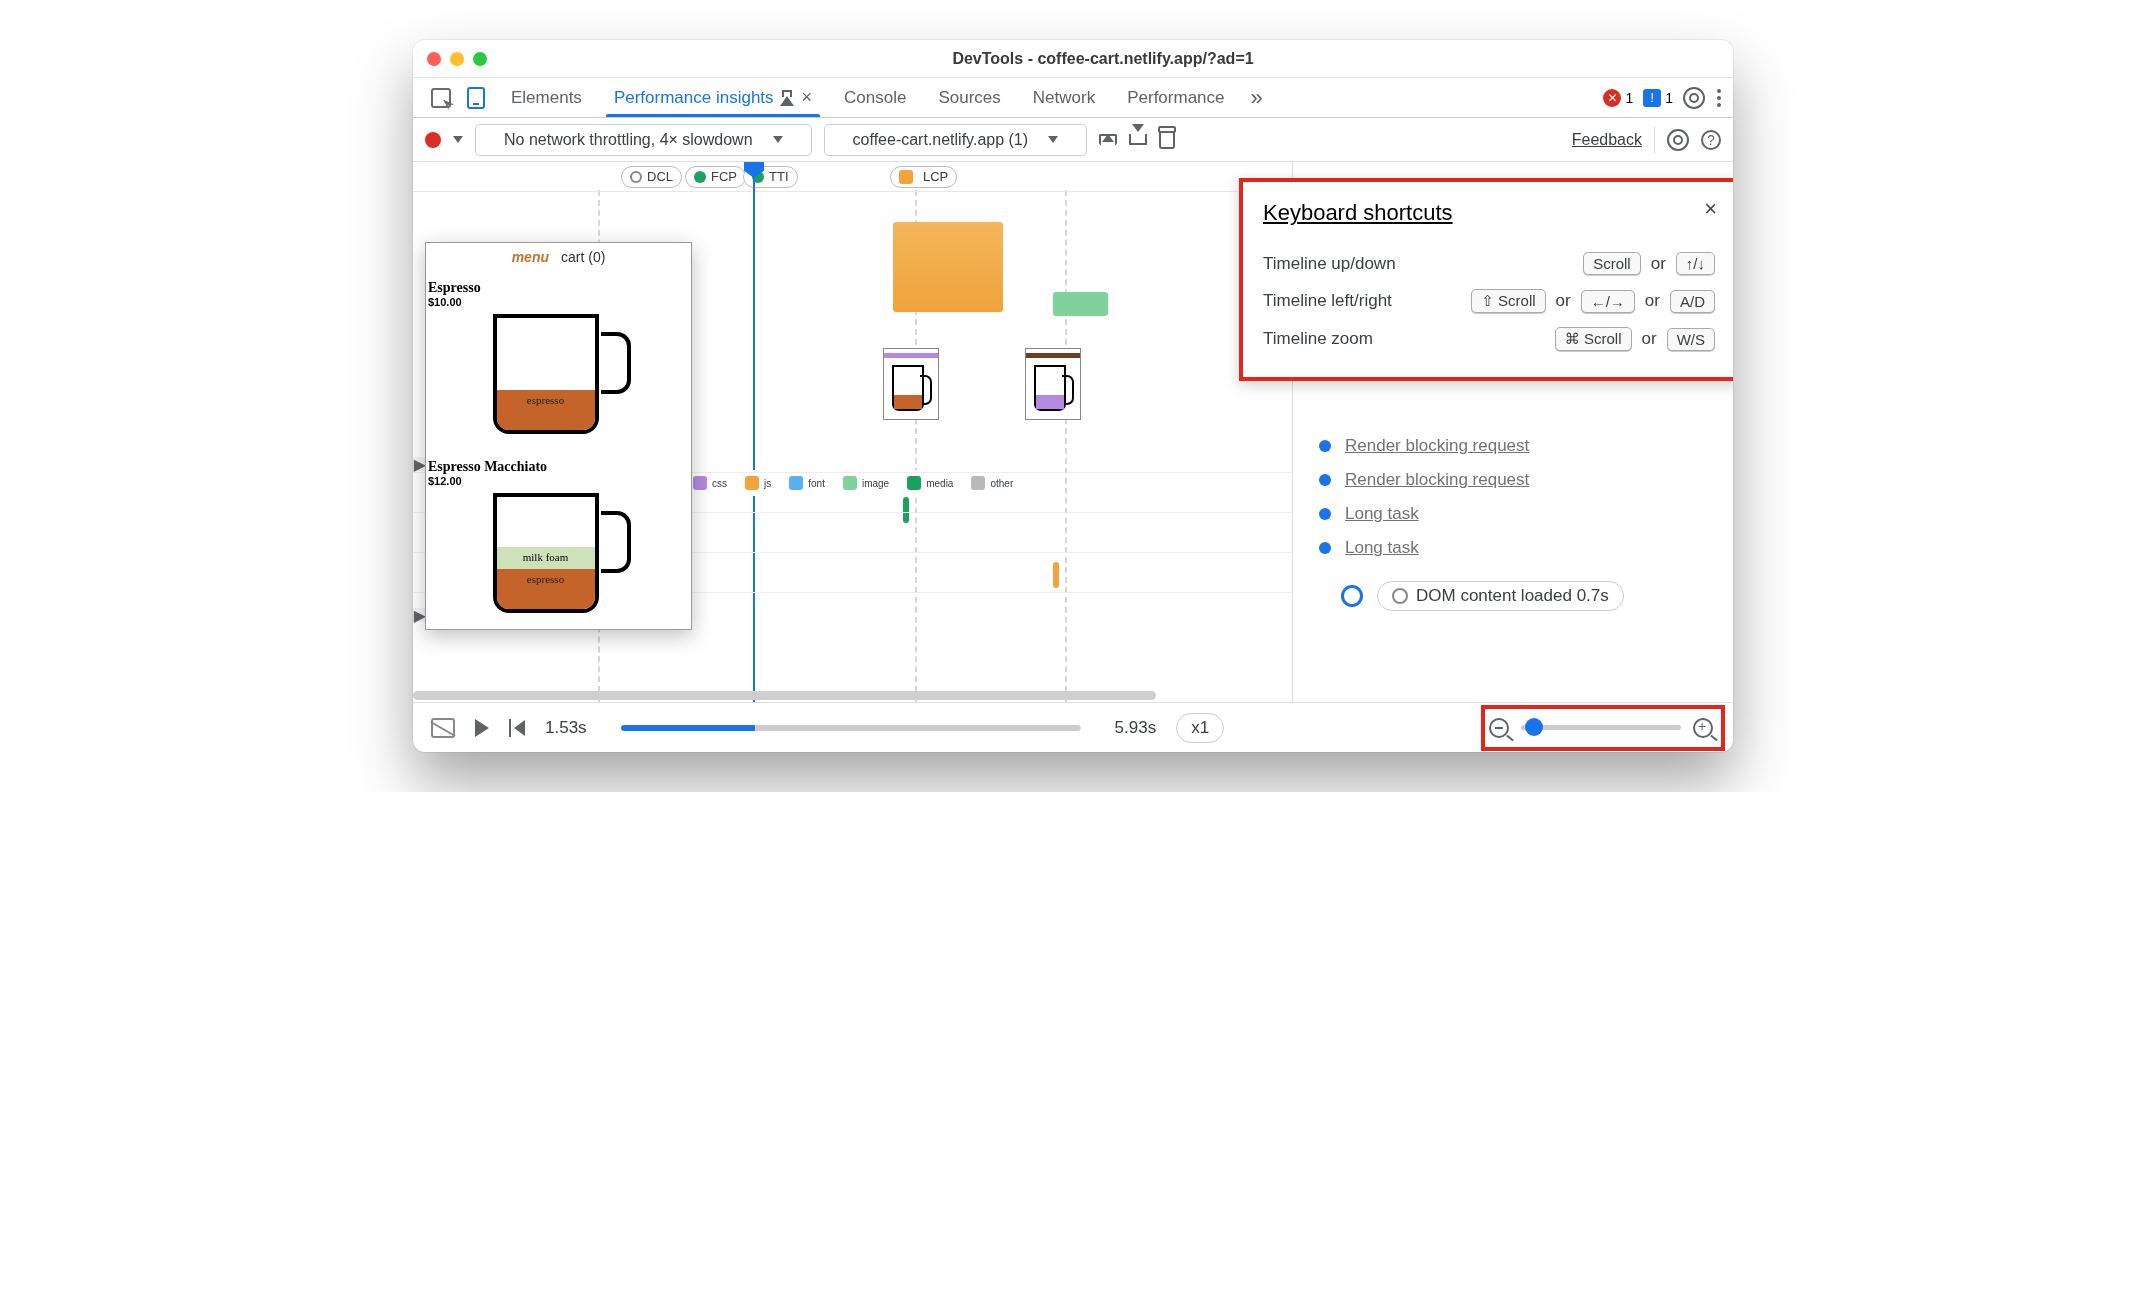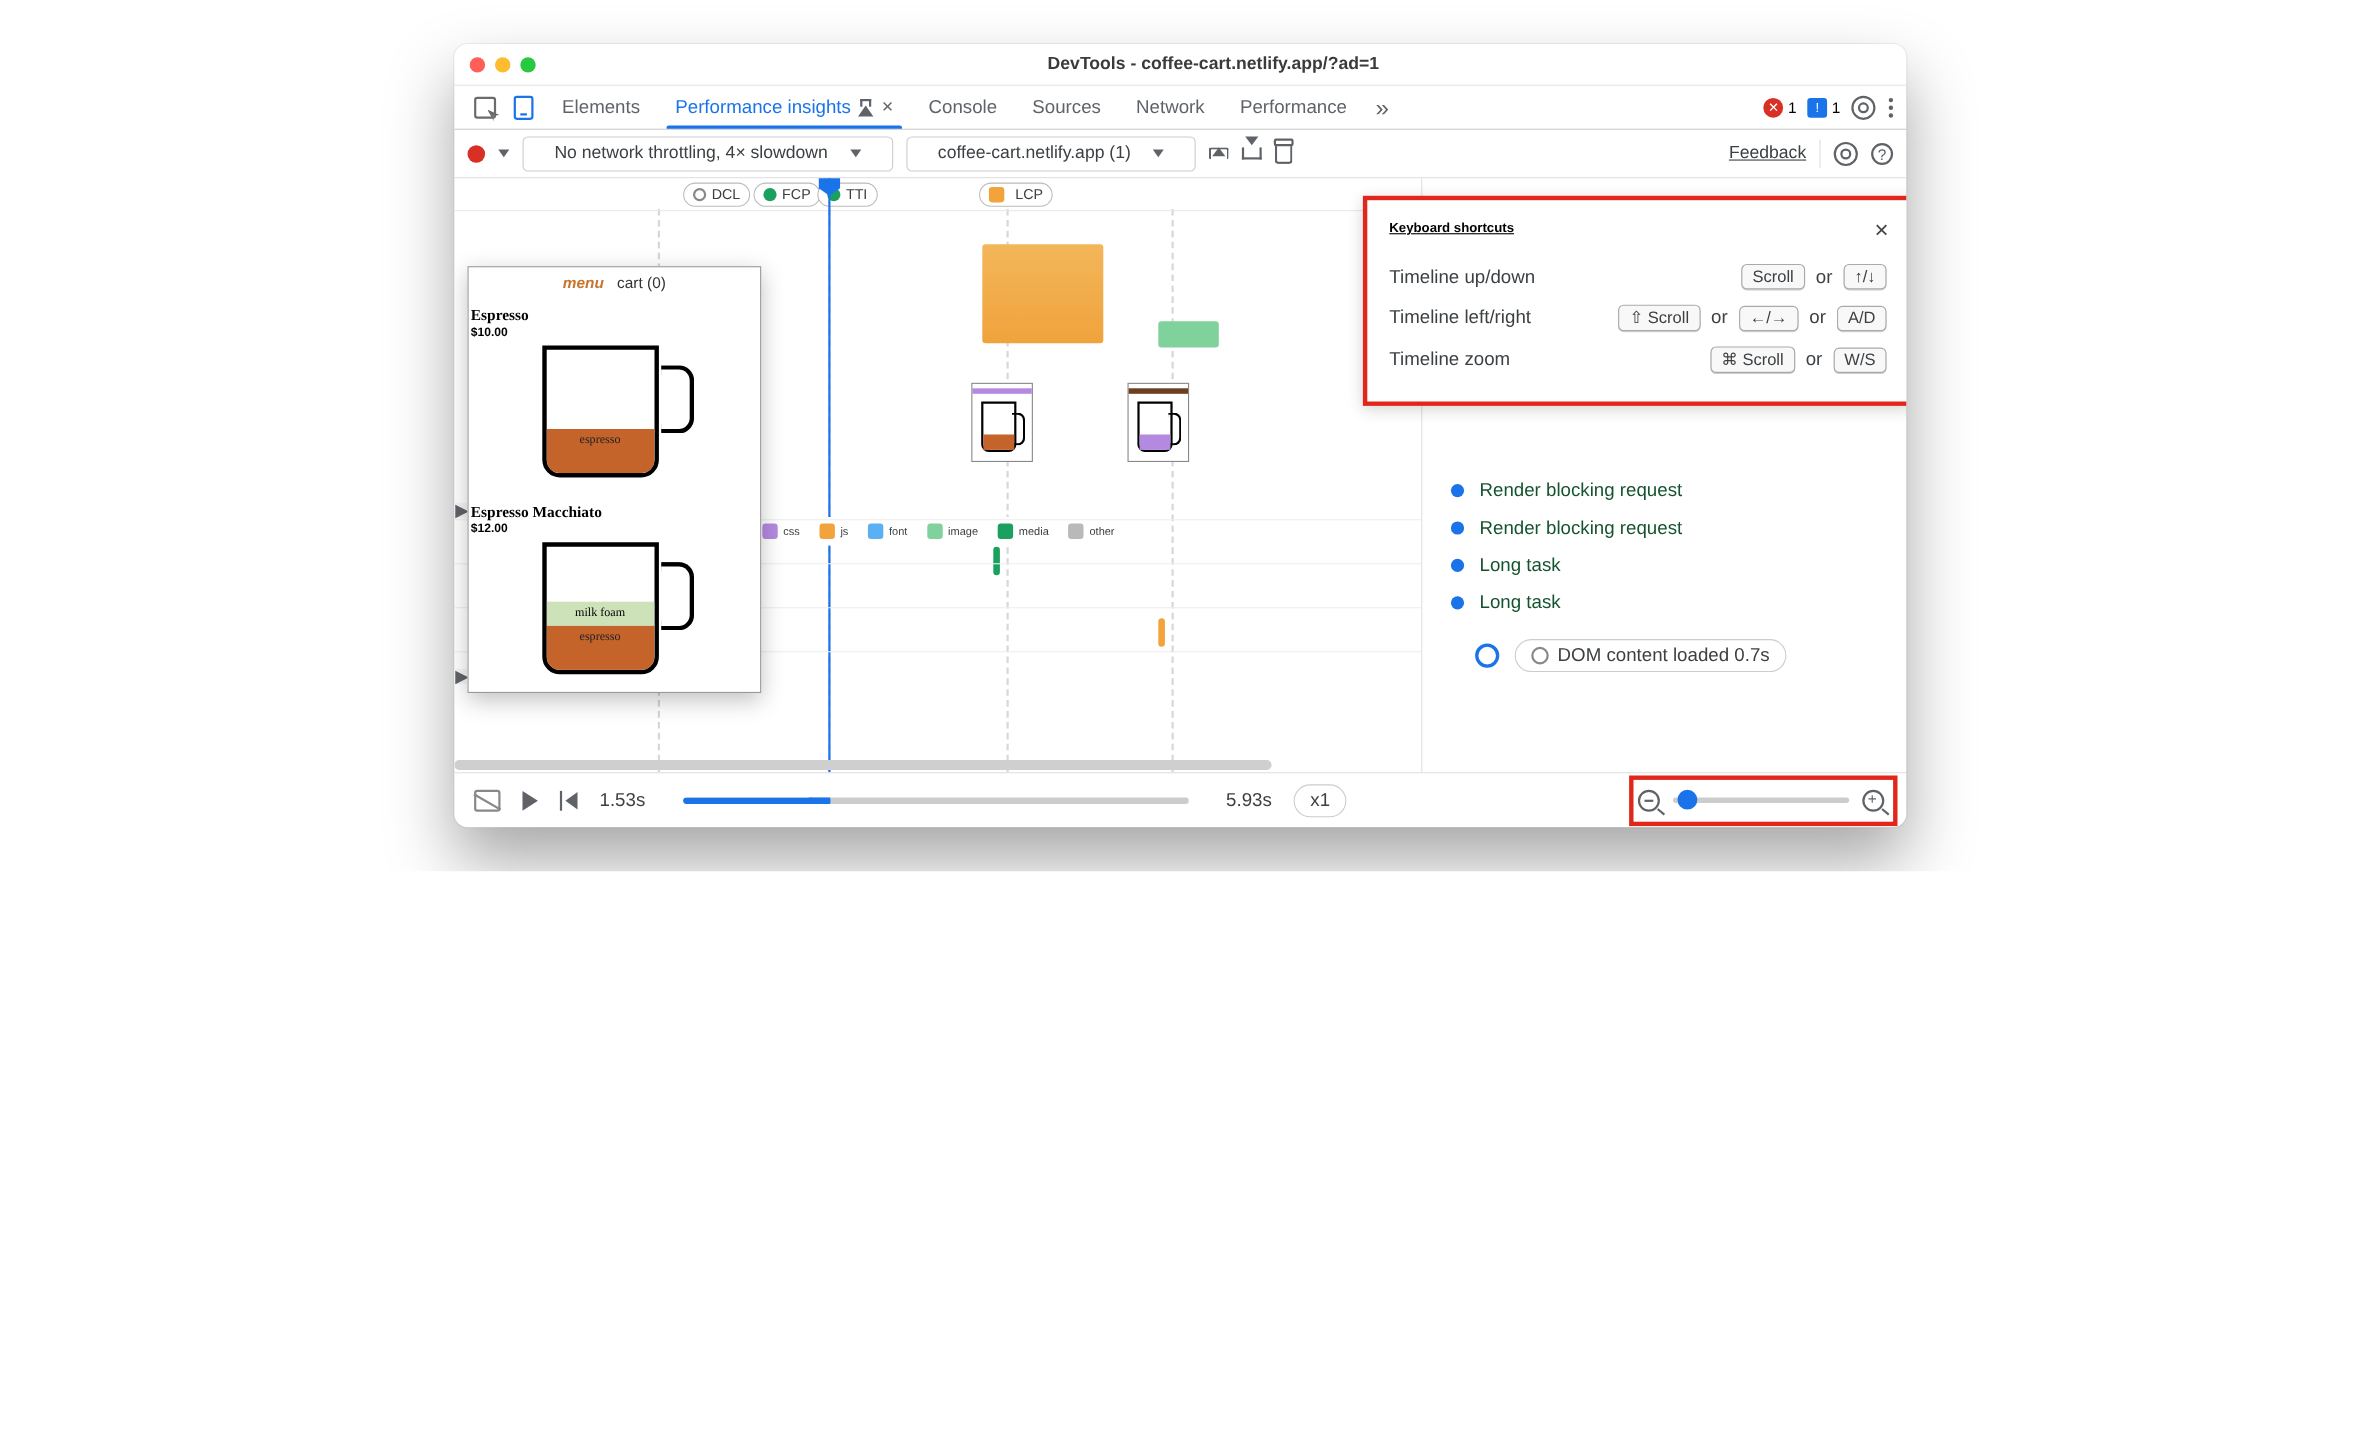--- a/index.html
+++ b/index.html
@@ -105,29 +105,29 @@
   .thumb{position:absolute;width:56px;height:72px;border:1px solid #888;background:#fff;}
   .thumb .stripe{position:absolute;top:4px;left:0;right:0;height:5px;}
   .tcup{position:absolute;left:8px;right:14px;top:16px;bottom:8px;border:2px solid #000;border-radius:0 0 7px 7px;}
   .tcup:after{content:"";position:absolute;right:-10px;top:8px;width:10px;height:26px;border:2px solid #000;border-left:none;border-radius:0 7px 7px 0;}
 
   
   .insightcol{width:440px;position:relative;}
   .insightlist{position:absolute;top:260px;left:26px;right:10px;}
   .irow{display:flex;align-items:center;gap:14px;margin:14px 0;font-size:17px;}
   .ibullet{width:12px;height:12px;background:#1a73e8;border-radius:50%;}
-  .ilink{color:#14532d;}
+  .ilink{color:#737373;text-decoration:underline;}
   .ivline{position:absolute;top:-10px;bottom:-20px;left:31px;width:2px;background:#1a73e8;z-index:-1;}
   .ibig{position:absolute;bottom:-35px;left:22px;width:22px;height:22px;border:3px solid #1a73e8;background:#fff;border-radius:50%;}
   .trunc{position:absolute;bottom:-39px;left:58px;display:flex;align-items:center;gap:8px;font-size:17px;color:#3c4043;border:1px solid #ccc;border-radius:16px;height:30px;padding:0 14px;}
   .trunc:before{content:"";width:12px;height:12px;border:2.5px solid #888;border-radius:50%;}
 
   
   .popup{position:absolute;top:16px;right:-6px;width:500px;background:#fff;border:4px solid #e1261c;padding:18px 20px 12px;z-index:10;box-shadow:0 4px 14px rgba(0,0,0,.18);}
-  .popup h3{margin:0 0 26px;text-decoration:underline;font-size:12px;font-weight:700;}
+  .popup h3{margin:0 0 26px;text-decoration:underline;font-size:22px;font-weight:400;}
   .popup .x{position:absolute;top:14px;right:18px;font-size:22px;color:#444;}
   .kbrow{display:flex;align-items:center;font-size:17px;color:#3c4043;margin:14px 0;}
   .kbrow .lbl{flex:1;}
   .key{border:1px solid #aaa;border-radius:5px;padding:2px 9px;font-size:15px;box-shadow:0 1px 0 #ccc;background:#f8f8f8;}
   .or{margin:0 10px;}
 
   
   .bottombar{height:50px;border-top:1px solid #e0e0e0;display:flex;align-items:center;padding:0 18px;gap:20px;font-size:17px;color:#3c4043;}
   .noimg{width:24px;height:20px;border:2px solid #888;border-radius:3px;position:relative;}
   .noimg:after{content:"";position:absolute;width:28px;height:2px;background:#888;top:8px;left:-4px;transform:rotate(30deg);}

